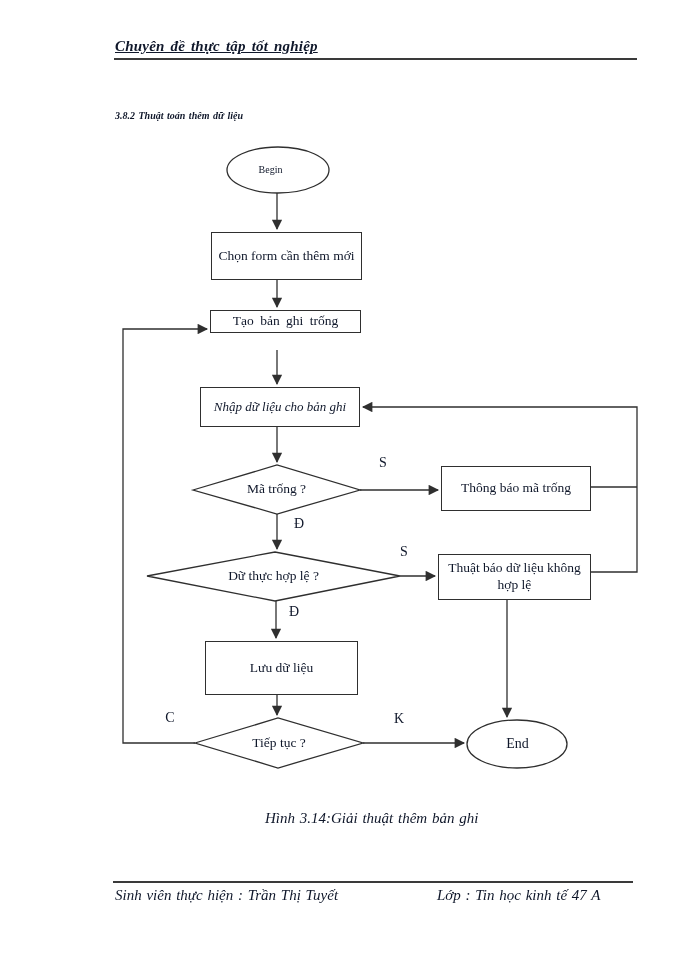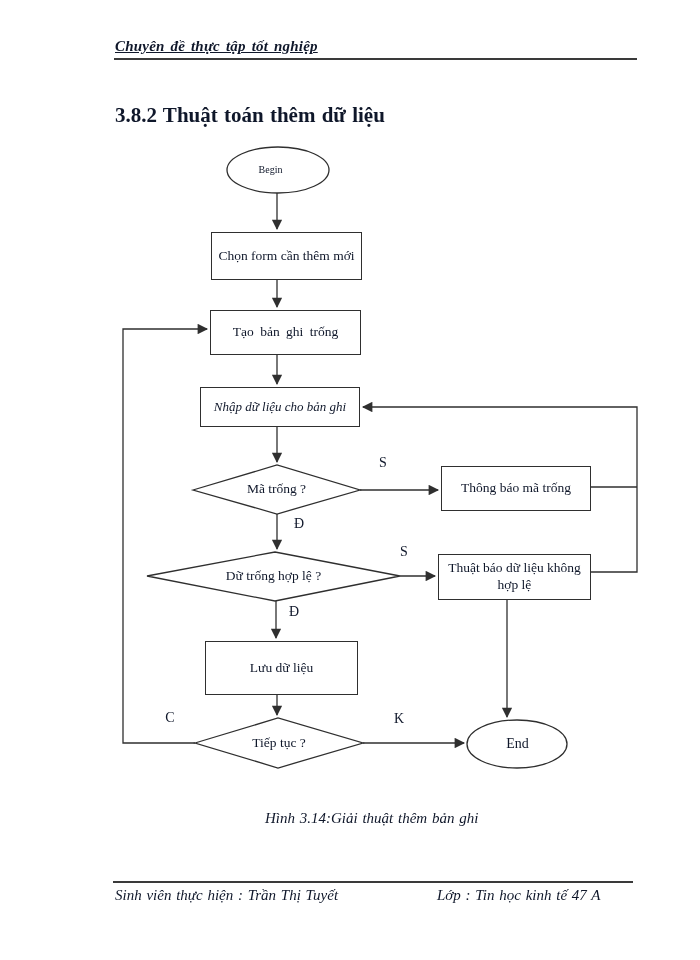--- a/index.html
+++ b/index.html
@@ -15,22 +15,22 @@
   .header-text{
     left:115px;top:38px;
     font-size:15px;font-weight:bold;font-style:italic;
     text-decoration:underline;
     letter-spacing:.2px;word-spacing:2px;
   }
   .rule{background:#3a3a3a;height:2px;}
   .header-rule{left:114px;top:58px;width:523px;}
   .footer-rule{left:113px;top:881px;width:520px;}
   .section-title{
-    left:115px;top:103px;
-    font-size:21px;font-weight:bold;
+    left:115px;top:110px;
+    font-size:10px;font-weight:bold;font-style:italic;
     word-spacing:1px;
   }
   .flow-svg{left:0;top:0;width:700px;height:960px;}
   .node-label{
     display:flex;align-items:center;justify-content:center;
     text-align:center;font-size:13.5px;line-height:1.25;
     box-sizing:border-box;
   }
   .rect-node{
     border:1.2px solid #2f2f2f;background:#ffffff;
@@ -92,29 +92,29 @@
 
       <polyline points="590,572 637,572 637,407 363,407" marker-end="url(#ah)"></polyline>
       <line x1="590" y1="487" x2="637" y2="487"></line>
     </g>
   </svg>
 
   <div class="abs node-label" style="left:219px;top:147px;width:103px;height:46px;font-size:10px;">Begin</div>
 
   <div class="abs node-label rect-node" style="left:211px;top:232px;width:151px;height:48px;">Chọn form cần thêm mới</div>
 
-  <div class="abs node-label rect-node wide" style="left:210px;top:310px;width:151px;height:45px;">Tạo bản ghi trống</div>
+  <div class="abs node-label rect-node wide" style="left:210px;top:310px;width:151px;height:23px;">Tạo bản ghi trống</div>
 
   <div class="abs node-label rect-node nowrap" style="left:200px;top:387px;width:160px;height:40px;font-size:13px;font-style:italic;">Nhập dữ liệu cho bản ghi</div>
 
   <div class="abs node-label" style="left:193px;top:465px;width:167px;height:49px;">Mã trống ?</div>
 
   <div class="abs node-label rect-node nowrap" style="left:441px;top:466px;width:150px;height:45px;">Thông báo mã trống</div>
 
-  <div class="abs node-label" style="left:147px;top:552px;width:253px;height:49px;">Dữ trống hợp lệ ?</div>
+  <div class="abs node-label" style="left:147px;top:552px;width:253px;height:49px;">Dữ thực hợp lệ ?</div>
 
   <div class="abs node-label rect-node" style="left:438px;top:554px;width:153px;height:46px;">Thuật báo dữ liệu không hợp lệ</div>
 
   <div class="abs node-label rect-node" style="left:205px;top:641px;width:153px;height:54px;">Lưu dữ liệu</div>
 
   <div class="abs node-label" style="left:195px;top:718px;width:168px;height:50px;">Tiếp tục ?</div>
 
   <div class="abs node-label" style="left:467px;top:720px;width:101px;height:48px;font-size:14px;text-align:right;">End</div>
 
   <div class="abs branch-label" style="left:372px;top:455px;">S</div>

